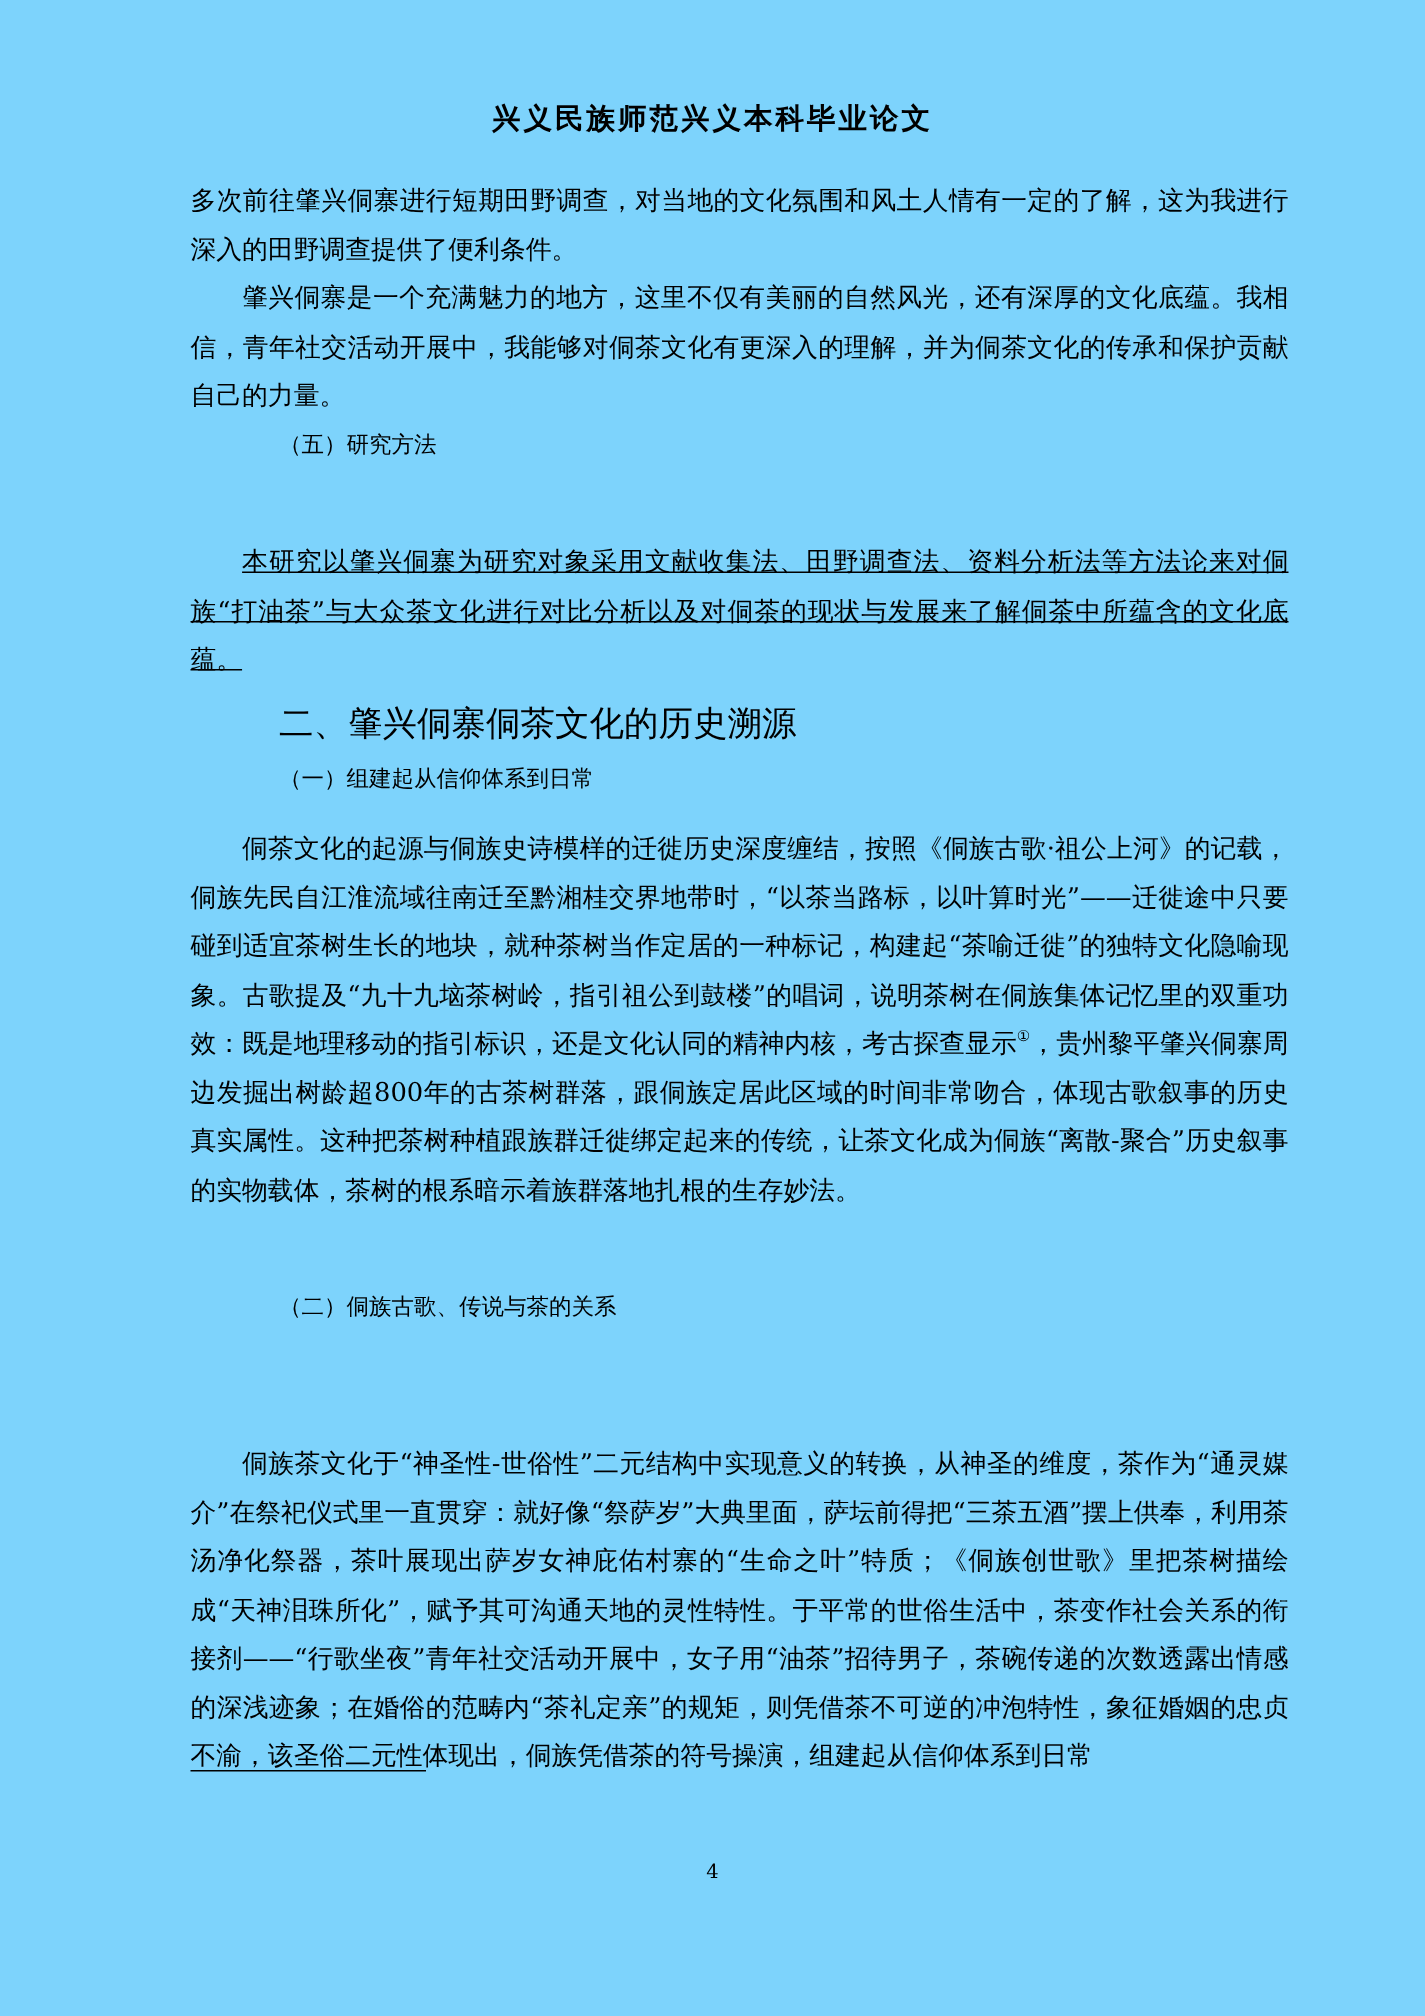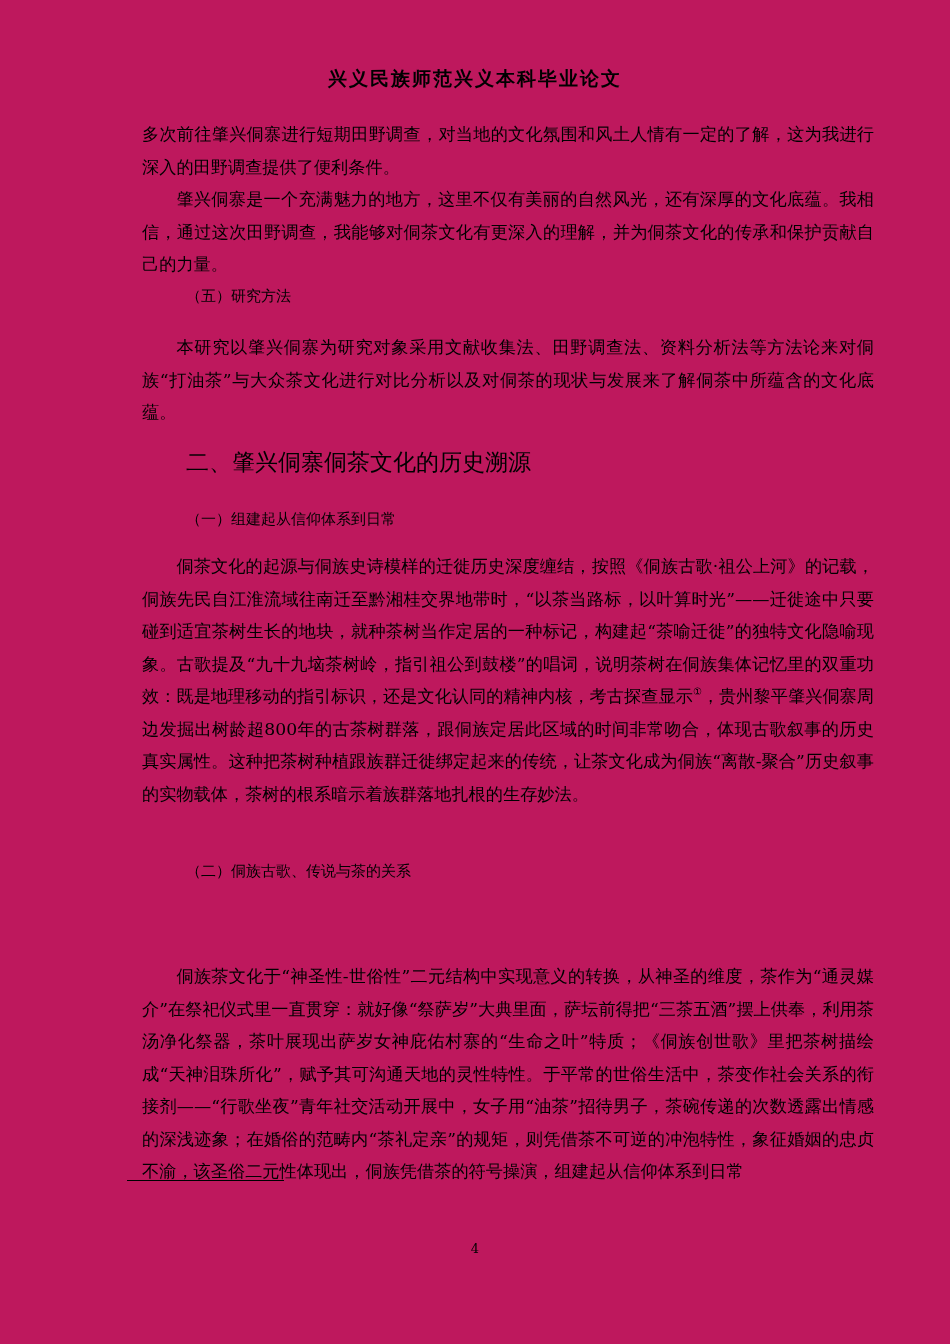--- a/index.html
+++ b/index.html
@@ -1,26 +1,25 @@
 <!DOCTYPE html>
 <html><head>
 <meta charset="utf-8">
 <style>
   html, body { margin: 0; padding: 0; background: #ffffff; }
   body { width: 950px; height: 1344px; position: relative; overflow: hidden; color: #000; }
-  .page { position: absolute; left: 0; top: 0; width: 950px; height: 1344px; background: #be185d; }
+  .page { position: absolute; left: 0; top: 0; width: 950px; height: 1344px; background: #7dd3fc; }
   .header {
     position: absolute; top: 66px; left: 0; width: 950px; text-align: center;
     font-family: "DejaVu Sans", sans-serif; font-weight: bold; font-size: 19px; letter-spacing: 2px;
   }
   .body-text {
     position: absolute; left: 127px; width: 732px;
     font-family: "DejaVu Serif", serif; font-size: 17.2px; line-height: 32.5px;
     text-align: justify;
-    margin-left: 15px;
   }
   .body-text p { margin: 0; text-indent: 2em; }
   .body-text p.noindent { text-indent: 0; }
   .h2 {
     position: absolute; left: 186px;
     font-family: "DejaVu Sans", sans-serif; font-size: 15px;
   }
   .h1 {
     position: absolute; left: 186px;
     font-family: "DejaVu Sans", sans-serif; font-size: 23px;
@@ -39,30 +38,30 @@
 </style>
 </head>
 <body>
 
 <div class="page">
 
   <div class="header">兴义民族师范兴义本科毕业论文</div>
 
   <div class="body-text" style="top:118px;">
     <p class="noindent">多次前往肇兴侗寨进行短期田野调查，对当地的文化氛围和风土人情有一定的了解，这为我进行深入的田野调查提供了便利条件。</p>
-    <p>肇兴侗寨是一个充满魅力的地方，这里不仅有美丽的自然风光，还有深厚的文化底蕴。我相信，通过这次田野调查，我能够对侗茶文化有更深入的理解，并为侗茶文化的传承和保护贡献自己的力量。</p>
+    <p>肇兴侗寨是一个充满魅力的地方，这里不仅有美丽的自然风光，还有深厚的文化底蕴。我相信，青年社交活动开展中，我能够对侗茶文化有更深入的理解，并为侗茶文化的传承和保护贡献自己的力量。</p>
   </div>
 
   <div class="h2" style="top:287px;">（五）研究方法</div>
 
-  <div class="body-text" style="top:331px;">
+  <div class="body-text" style="top:359px;text-decoration:underline;">
     <p>本研究以肇兴侗寨为研究对象采用文献收集法、田野调查法、资料分析法等方法论来对侗族“打油茶”与大众茶文化进行对比分析以及对侗茶的现状与发展来了解侗茶中所蕴含的文化底蕴。</p>
   </div>
 
-  <div class="h1" style="top:447px;">二、肇兴侗寨侗茶文化的历史溯源</div>
+  <div class="h1" style="top:467px;">二、肇兴侗寨侗茶文化的历史溯源</div>
 
   <div class="h2" style="top:510px;">（一）组建起从信仰体系到日常</div>
 
   <div class="body-text" style="top:550px;">
     <p><span>侗茶文化的起源与侗族史诗模样的迁徙历史深度缠结，按照《侗族古歌·祖公上河》的记载，侗族先民自江淮流域往南迁至黔湘桂交界地带时，“以茶当路标，以叶算时光”——迁徙途中只要碰到适宜茶树生长的地块，就种茶树当作定居的一种标记，构建起“茶喻迁徙”的独特文化隐喻现象。古歌提及“九十九垴茶树岭，指引祖公到鼓楼”的唱词，说明茶树在侗族集体记忆里的双重功效：既是地理移动的指引标识，还是文化认同的精神内核，考古探查显示</span><sup class="fn">①</sup><span>，贵州黎平肇兴侗寨周边发掘出树龄超800年的古茶树群落，跟侗族定居此区域的时间非常吻合，体现古歌叙事的历史真实属性。这种把茶树种植跟族群迁徙绑定起来的传统，让茶文化成为侗族“离散-聚合”历史叙事的实物载体，茶树的根系暗示着族群落地扎根的生存妙法。</span></p>
   </div>
 
   <div class="h2" style="top:862px;">（二）侗族古歌、传说与茶的关系</div>
 
   <div class="body-text" style="top:960px;">

